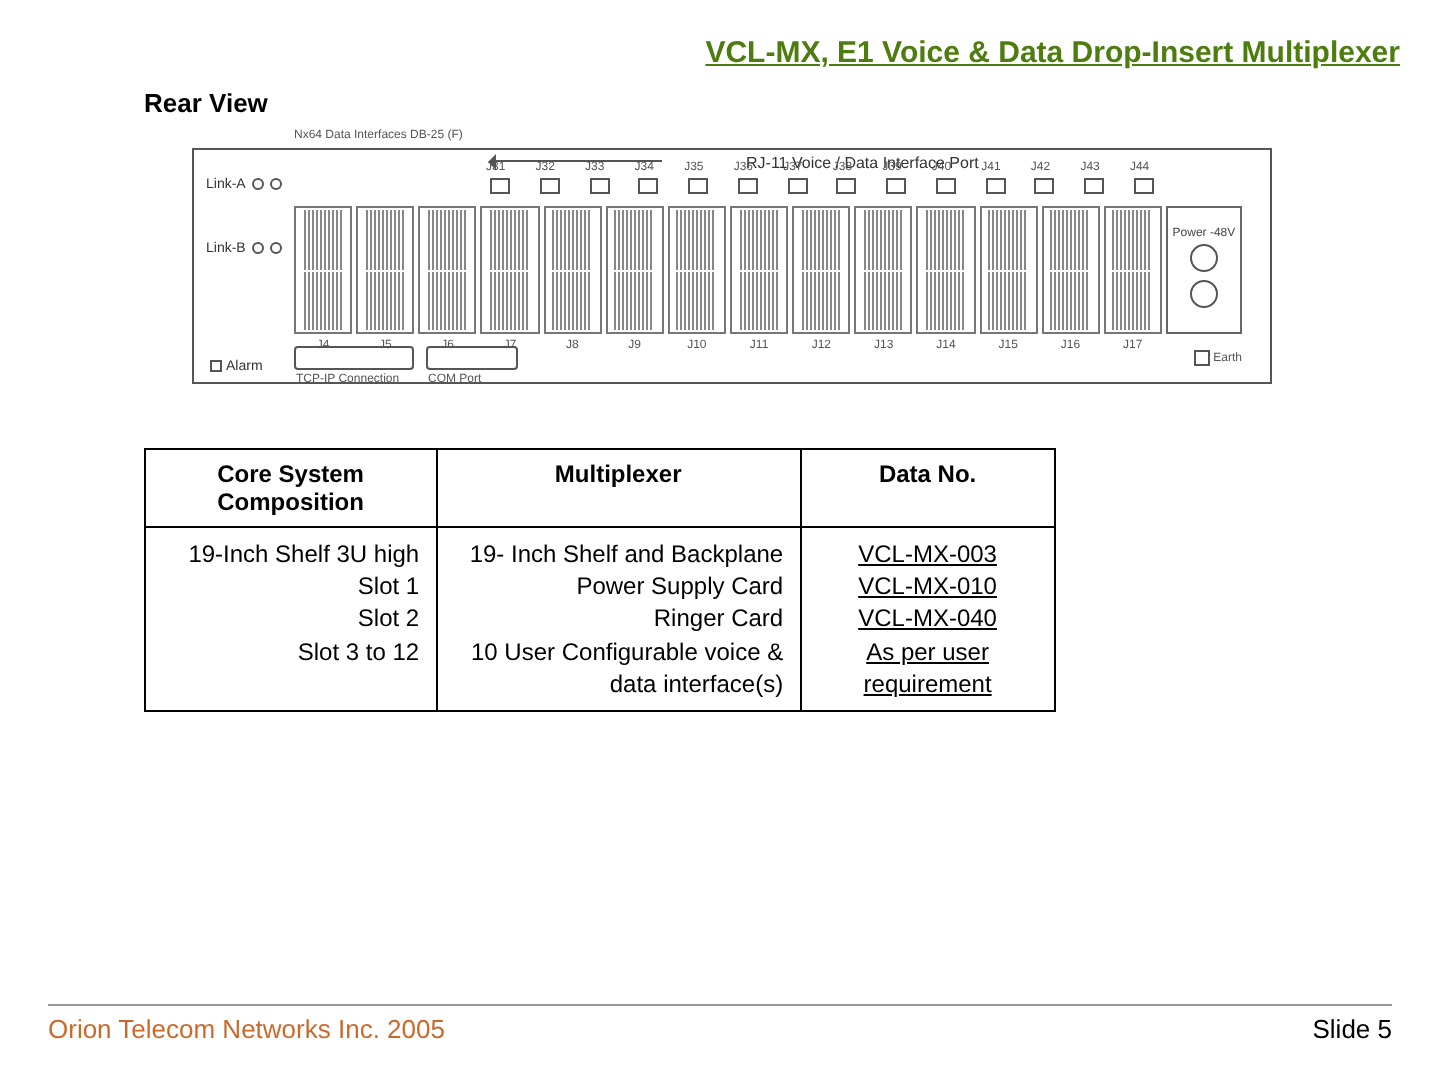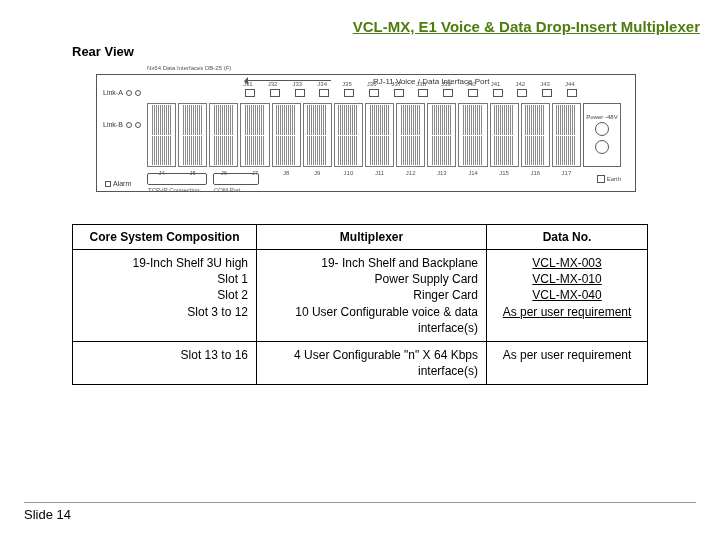--- a/index.html
+++ b/index.html
@@ -212,21 +212,21 @@
     width: 8px; height: 8px;
     border: 1px solid #555;
     margin-right: 2px;
     vertical-align: middle;
   }
 
   .table {
     position: absolute;
     top: 224px;
     left: 72px;
-    width: 576px;
+    width: 456px;
     border-collapse: collapse;
     font-size: 12px;
   }
   .table th, .table td {
     border: 1px solid #000;
     padding: 5px 8px;
     vertical-align: top;
     text-align: right;
   }
   .table th {
@@ -389,23 +389,19 @@
 Slot 3 to 12</td>
         <td class="col2 multiline" style="white-space: pre-line;">19- Inch Shelf  and Backplane
 Power Supply Card
 Ringer Card
 10 User Configurable voice &amp; data interface(s)</td>
         <td class="col3 multiline" style="white-space: pre-line; text-decoration: underline;">VCL-MX-003
 VCL-MX-010
 VCL-MX-040
 As per user requirement</td>
       </tr>
-      <tr>
-        <td class="col1 multiline" style="white-space: pre-line;">Slot 13 to 16</td>
-        <td class="col2 multiline" style="white-space: pre-line;">4 User Configurable "n" X 64 Kbps interface(s)</td>
-        <td class="col3 multiline" style="white-space: pre-line;">As per user requirement</td>
-      </tr>
     </tbody>
 </table>
 
 <div class="footer">
-  <span class="slide">Slide 14</span>
+  <span class="company">Orion Telecom Networks Inc. 2005</span>
+  <span class="slide">Slide 5</span>
 </div>
 
 </body></html>

